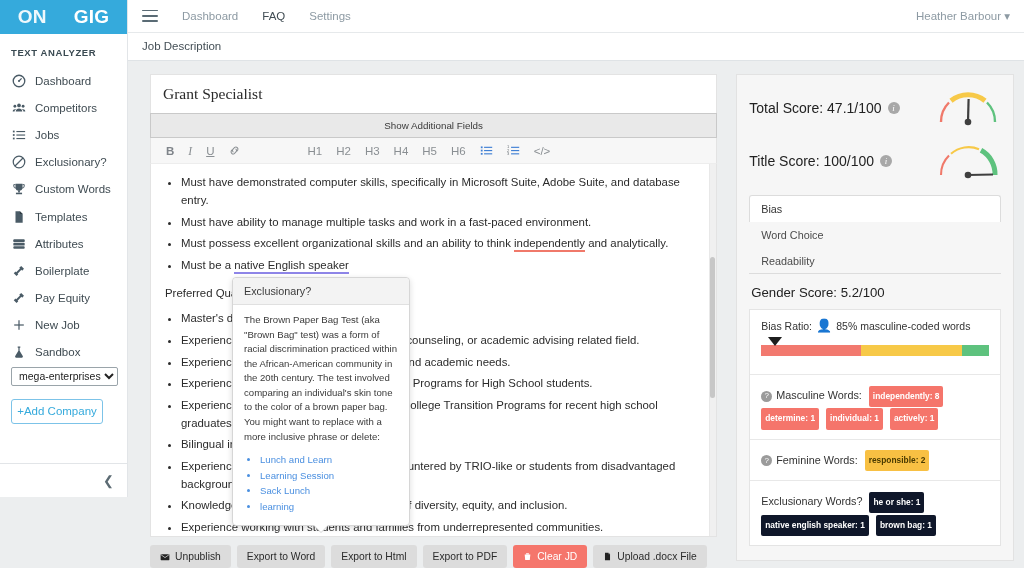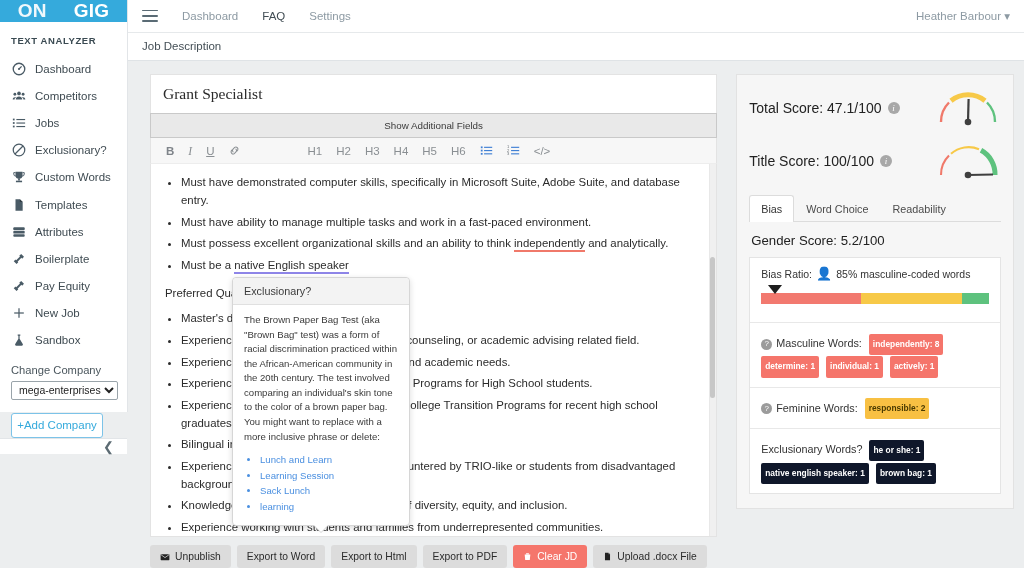--- a/index.html
+++ b/index.html
@@ -5,21 +5,21 @@
   * { box-sizing: border-box; margin: 0; padding: 0; }
   html, body {
     width: 1024px; height: 568px;
     font-family: "Liberation Sans", sans-serif;
     background: #eceeef; overflow: hidden;
   }
   .app { position: relative; width: 1024px; height: 568px; display: flex; }
 
   
   .sidebar {
-    width: 128px; height: 412px; background: #fff;
+    width: 128px; height: 497px; background: #fff;
     border-right: 1px solid #e2e5e8; display: flex; flex-direction: column;
   }
   .logo {
     height: 34px; background: #35aadc; color: #fff;
     display: flex; align-items: center; justify-content: center;
     font-size: 19px; font-weight: 700; letter-spacing: .2px;
   }
   .logo .on { color: #ffffff; opacity: .92; }
   .logo .gig { color: #ffffff; font-weight: 800; margin-left: 27px; }
   .side-title {
@@ -162,21 +162,21 @@
   }
   .score-row { display: flex; align-items: center; justify-content: space-between; }
   .score-row .lbl { font-size: 14px; color: #222; font-weight: 400; display: flex; align-items: center; gap: 6px; }
   .infodot {
     width: 12px; height: 12px; border-radius: 50%; background: #a8a8a8; color: #fff;
     font-size: 9px; display: inline-flex; align-items: center; justify-content: center;
     font-family: "Liberation Serif", serif; font-style: italic; cursor: pointer;
   }
   .gauge { width: 66px; height: 40px; }
 
-  .tabs { display: flex; margin-top: 14px; border-bottom: 1px solid #dcdcdc; }
+  .tabs { display: flex; margin-top: 14px; border-bottom: 1px solid #dcdcdc; flex-direction: column; }
   .tab {
     font-size: 10.8px; color: #4b4b4b; padding: 7px 11px; cursor: pointer;
     border: 1px solid transparent; border-bottom: none; margin-bottom: -1px;
   }
   .tab.active { background: #fff; border-color: #dcdcdc; border-radius: 3px 3px 0 0; color: #333; }
 
   .gender-score { font-size: 13.2px; color: #222; padding: 11px 2px 9px 2px; }
   .panelbox { background: #fff; border: 1px solid #e4e4e4; }
   .pb-sec { padding: 9px 11px; border-bottom: 1px solid #e8e8e8; }
   .pb-sec:last-child { border-bottom: none; }
@@ -342,21 +342,20 @@
 
       <div class="side-item">
         <span class="ico">
             <svg width="14" height="14" viewBox="0 0 16 16">
               <path d="M6.5 1.8h3v1.2h-.8v3.6l3.6 6.1c.5.9-.1 1.8-1 1.8H4.7c-.9 0-1.5-.9-1-1.8l3.6-6.1V3h-.8z" fill="#4a5b66"></path>
             </svg>
           </span>
         <span>Sandbox</span>
       </div>
 
-      <div class="change-co">Change Company</div>
       <select class="co-select">
         <option>mega-enterprises</option>
       </select>
       <button class="add-co">+Add Company</button>
     </nav>
     <div class="side-foot">
       <span>❮</span>
     </div>
   </aside>
 

